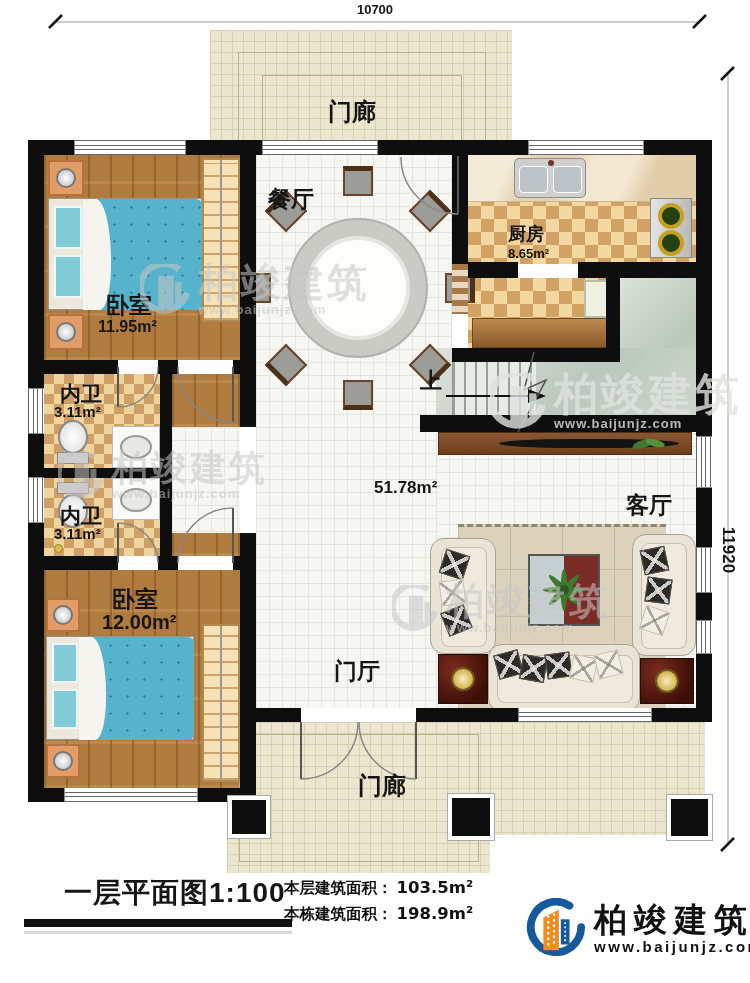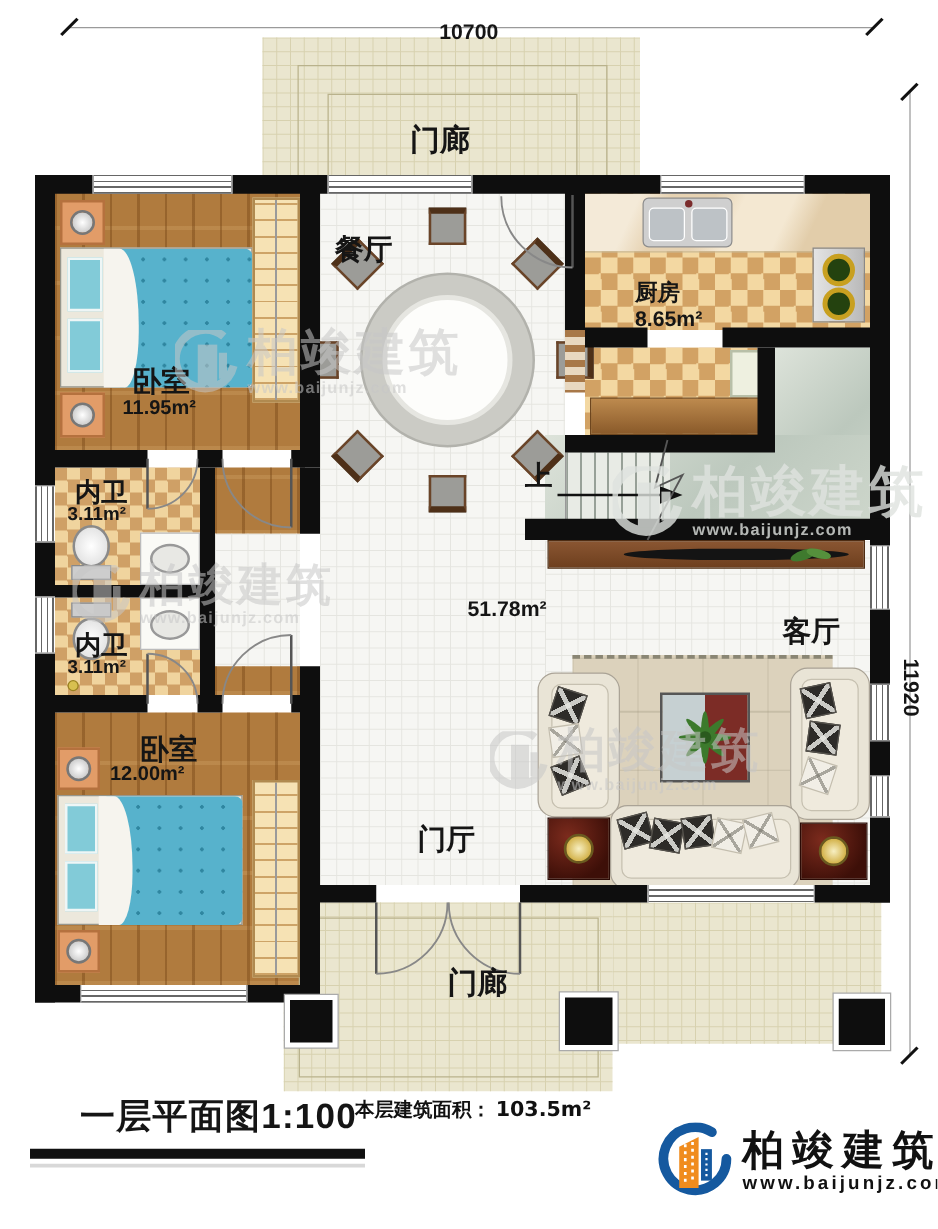--- a/index.html
+++ b/index.html
@@ -58,21 +58,21 @@
   .statrow { display:flex; align-items:baseline; margin-bottom:5px; }
   .statlbl { font-size:15.5px; font-weight:700; color:#111; }
   .statval { font-size:16.5px; font-weight:700; color:#111; margin-left:4px; font-family:"DejaVu Sans",sans-serif; }
   svg.overlay { position:absolute; left:0; top:0; z-index:40; pointer-events:none; }
 </style>
 </head>
 <body>
 
 <div class="canvas">
 
-  <div class="lbl ctr" style="left:338px;top:16px;width:74px;font-size:17px;">10700</div>
+  <div class="lbl ctr" style="left:338px;top:2px;width:74px;font-size:13px;">10700</div>
   <div class="lbl ctr" style="left:688px;top:540px;width:80px;height:20px;font-size:17px;transform:rotate(90deg);">11920</div>
 
   <div class="abs gridbeige" style="left:210px;top:30px;width:302px;height:113px;z-index:1;"></div>
   <div class="outline" style="left:238px;top:52px;width:248px;height:91px;"></div>
   <div class="outline" style="left:262px;top:75px;width:200px;height:68px;"></div>
   <div class="lbl ctr" style="left:300px;top:96px;width:104px;font-size:24px;">门廊</div>
 
   <div class="abs gridbeige" style="left:227px;top:722px;width:263px;height:151px;z-index:1;"></div>
   <div class="outline" style="left:239px;top:734px;width:240px;height:128px;"></div>
   <div class="abs gridbeige" style="left:490px;top:722px;width:215px;height:113px;z-index:1;"></div>
@@ -243,29 +243,29 @@
   <div class="winv" style="left:696px;top:547px;width:16px;height:46px;"></div>
   <div class="winv" style="left:696px;top:620px;width:16px;height:34px;"></div>
   <div class="winh" style="left:518px;top:708px;width:134px;height:14px;"></div>
 
   <div class="col" style="left:232px;top:800px;width:34px;height:34px;"></div>
   <div class="col" style="left:452px;top:798px;width:38px;height:38px;"></div>
   <div class="col" style="left:671px;top:799px;width:37px;height:37px;"></div>
 
   <div class="lbl" style="left:268px;top:184px;font-size:23px;">餐厅</div>
   <div class="lbl" style="left:508px;top:222px;font-size:18px;">厨房</div>
-  <div class="lbl area" style="left:508px;top:246px;font-size:17px;">8.65m²</div>
+  <div class="lbl area" style="left:508px;top:246px;font-size:13px;">8.65m²</div>
   <div class="lbl" style="left:106px;top:290px;font-size:23px;">卧室</div>
   <div class="lbl area" style="left:98px;top:318px;font-size:16px;">11.95m²</div>
   <div class="lbl" style="left:60px;top:380px;font-size:21px;z-index:50;">内卫</div>
   <div class="lbl area" style="left:54px;top:403px;font-size:15px;">3.11m²</div>
   <div class="lbl" style="left:60px;top:502px;font-size:21px;">内卫</div>
   <div class="lbl area" style="left:54px;top:525px;font-size:15px;">3.11m²</div>
   <div class="lbl" style="left:112px;top:584px;font-size:23px;">卧室</div>
-  <div class="lbl area" style="left:88px;top:611px;font-size:16px;">12.00m²</div>
+  <div class="lbl area" style="left:102px;top:611px;font-size:20px;">12.00m²</div>
   <div class="lbl area" style="left:374px;top:478px;font-size:17px;">51.78m²</div>
   <div class="lbl" style="left:626px;top:490px;font-size:23px;">客厅</div>
   <div class="lbl" style="left:334px;top:656px;font-size:23px;">门厅</div>
 
   <svg class="overlay" width="750" height="983" viewBox="0 0 750 983">
 
     <line x1="55" y1="22" x2="700" y2="22" stroke="#9a9a9a" stroke-width="1"></line>
     <line x1="49" y1="28" x2="62" y2="15" stroke="#111" stroke-width="2.5"></line>
     <line x1="693" y1="28" x2="706" y2="15" stroke="#111" stroke-width="2.5"></line>
     <line x1="728" y1="73" x2="728" y2="845" stroke="#9a9a9a" stroke-width="1"></line>
@@ -343,20 +343,24 @@
   </div>
 
   <div class="lbl" style="left:24px;top:874px;font-size:28px;letter-spacing:1px;z-index:70;margin-left:40px;">一层平面图1:100</div>
   <div class="abs" style="left:24px;top:919px;width:268px;height:8px;background:#111;z-index:70;"></div>
   <div class="abs" style="left:24px;top:931px;width:268px;height:3px;background:#d8d8d8;z-index:70;"></div>
 
   <div class="abs" style="left:284px;top:878px;width:250px;z-index:70;">
     <div class="statrow">
       <span class="statlbl">本层建筑面积：</span>
       <span class="statval">103.5m²</span>
+    </div>
+    <div class="statrow">
+      <span class="statlbl">本栋建筑面积：</span>
+      <span class="statval">198.9m²</span>
     </div>
   </div>
 
   <div class="abs" style="left:524px;top:898px;display:flex;align-items:center;gap:8px;z-index:70;">
     <svg width="62" height="62" viewBox="0 0 64 64">
       <path d="M47 8 A26 26 0 1 0 59 30" fill="none" stroke="#15599f" stroke-width="8" stroke-linecap="round"></path>
       <polygon points="20,20 36,12 36,54 20,54" fill="#f08c1e"></polygon>
       <rect x="38" y="22" width="9" height="26" fill="#15599f"></rect>
       <line x1="25" y1="18" x2="25" y2="50" stroke="#fff" stroke-width="2.2" stroke-dasharray="2.5 3.2"></line>
       <line x1="31" y1="16" x2="31" y2="50" stroke="#fff" stroke-width="2.2" stroke-dasharray="2.5 3.2"></line>

